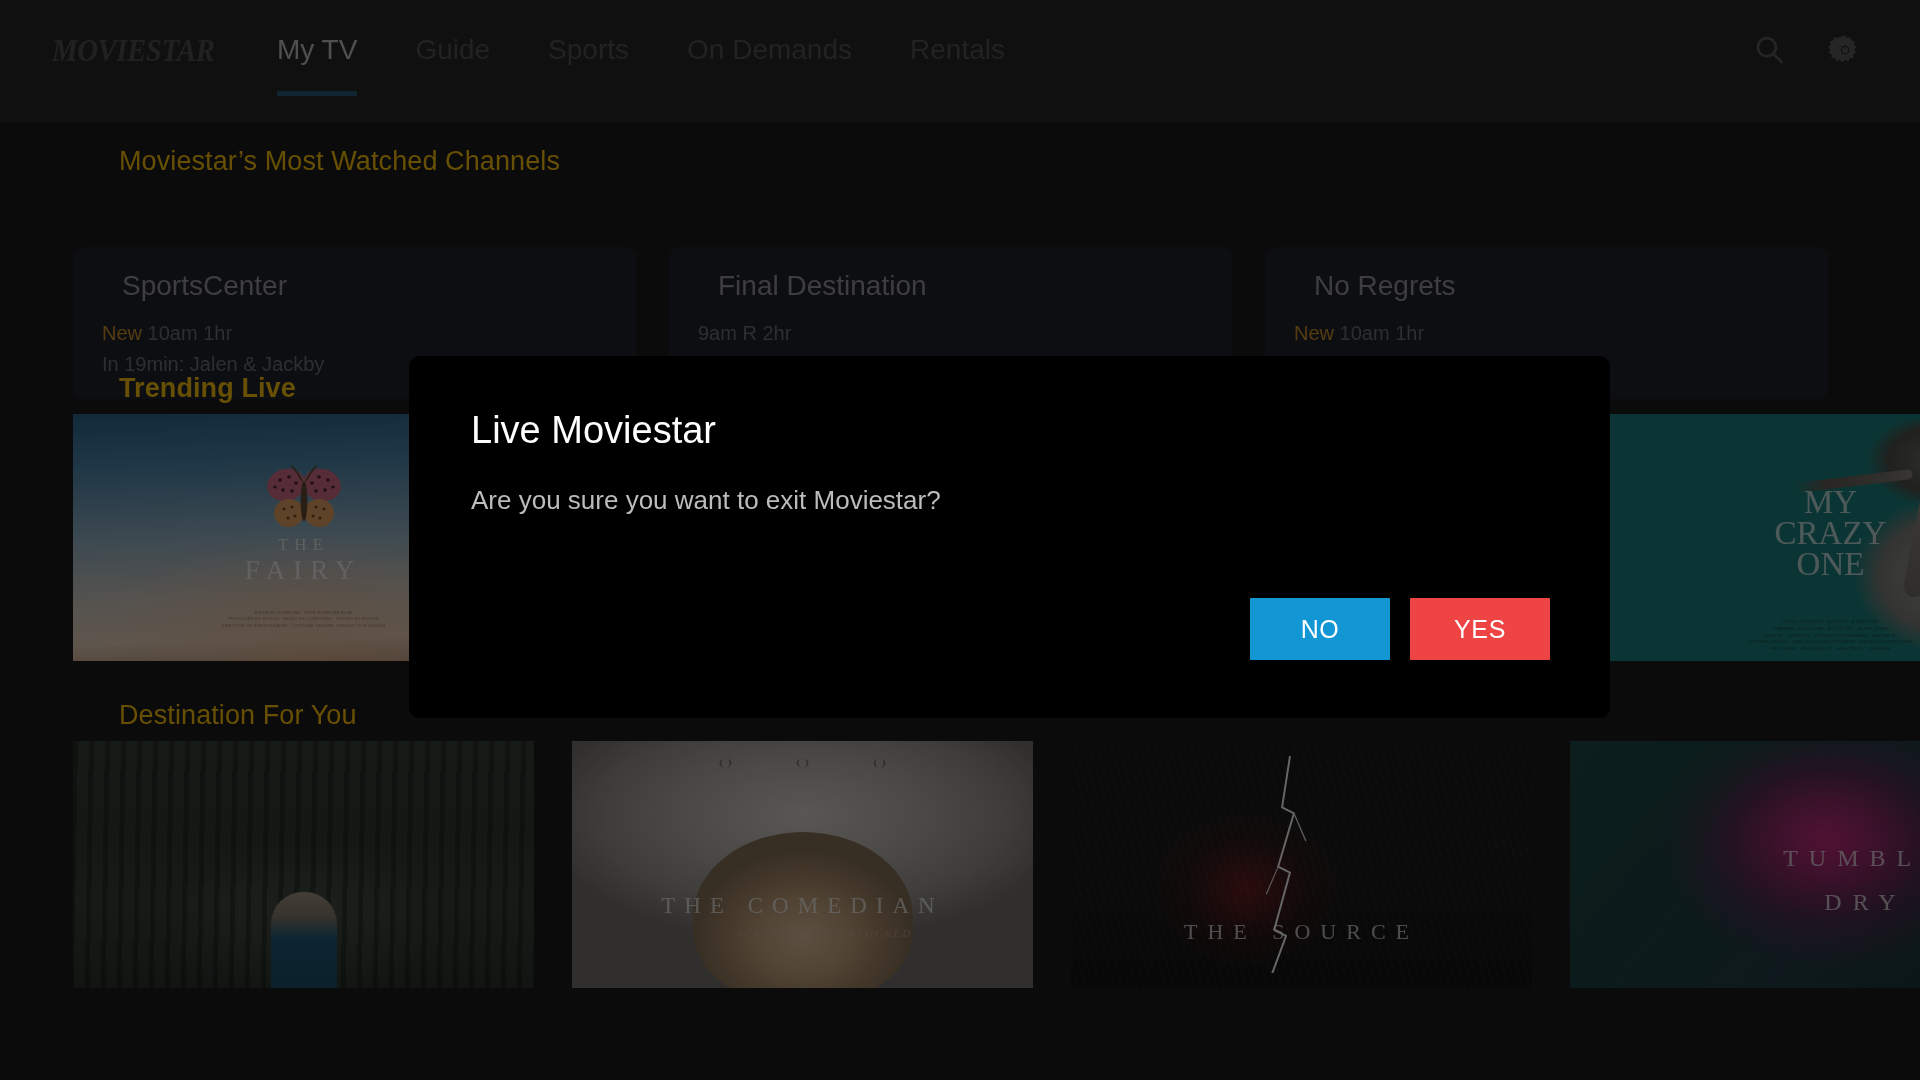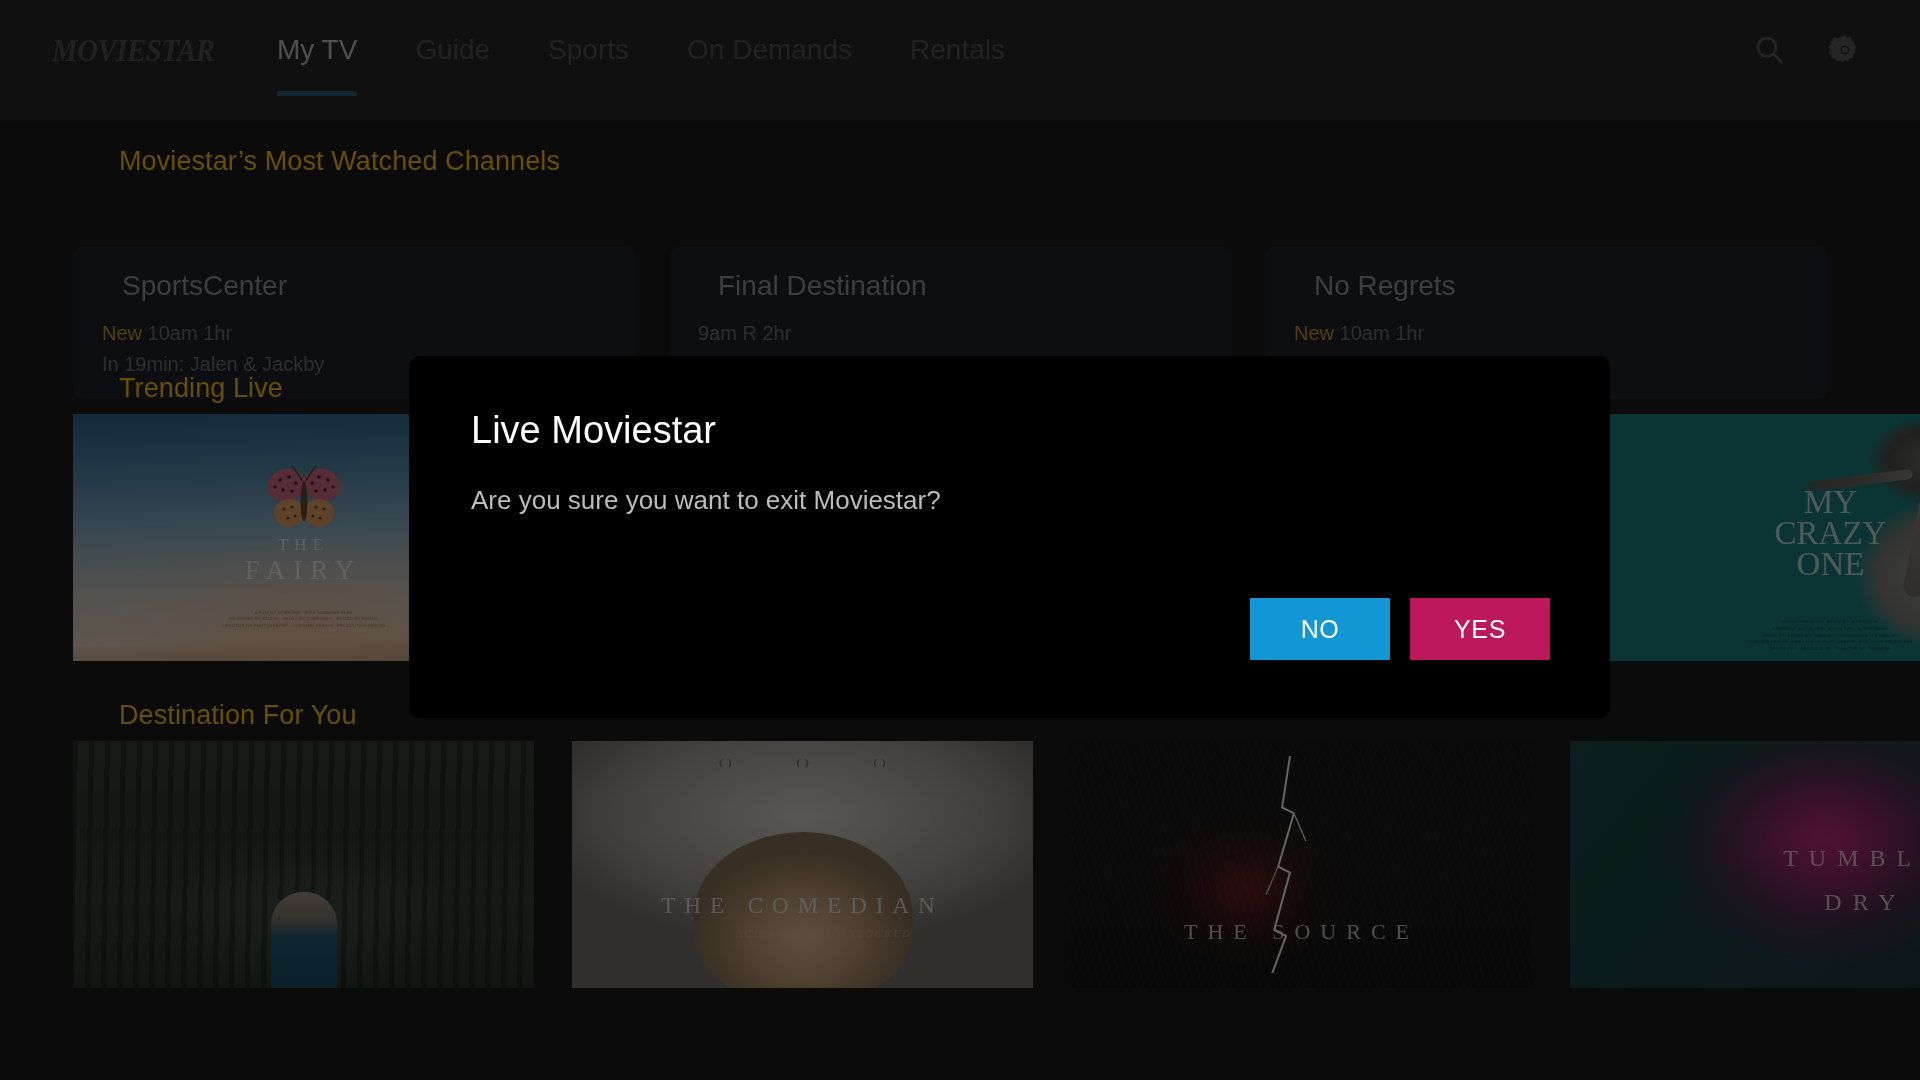--- a/index.html
+++ b/index.html
@@ -410,21 +410,21 @@
     letter-spacing: 0.6px;
     color: #ffffff;
     cursor: pointer;
     display: flex;
     align-items: center;
     justify-content: center;
     border-radius: 1px;
   }
 
   .dlg-btn.primary { background: #1296d4; }
-  .dlg-btn.secondary { background: #be185d; }
+  .dlg-btn.secondary { background: #ef4444; }
 </style>
 </head>
 <body>
 
 <div id="app">
 
   <div class="navbar">
 
     <div class="logo">MOVIESTAR</div>
 
@@ -484,21 +484,21 @@
 
       <div class="channel-card">
         <div class="channel-name">No Regrets</div>
         <div class="channel-meta">
           <span class="badge-new">New</span>
           <span>10am 1hr</span>
         </div>
       </div>
     </div>
 
-    <div class="section-title" style="top:251px;">Trending Live</div>
+    <div class="section-title" style="top:251px;font-weight:bold;">Trending Live</div>
 
     <div class="poster-row" style="top:292px;">
 
       <div class="poster art-fairy">
         <svg class="butterfly" viewBox="0 0 92 72">
           <ellipse cx="28" cy="22" rx="19" ry="16" fill="#c4657e" transform="rotate(-16 28 22)"></ellipse>
           <ellipse cx="64" cy="22" rx="19" ry="16" fill="#c4657e" transform="rotate(16 64 22)"></ellipse>
           <ellipse cx="31" cy="50" rx="15" ry="14" fill="#d79a5e" transform="rotate(-12 31 50)"></ellipse>
           <ellipse cx="61" cy="50" rx="15" ry="14" fill="#d79a5e" transform="rotate(12 61 50)"></ellipse>
           <g fill="#4a2230">

